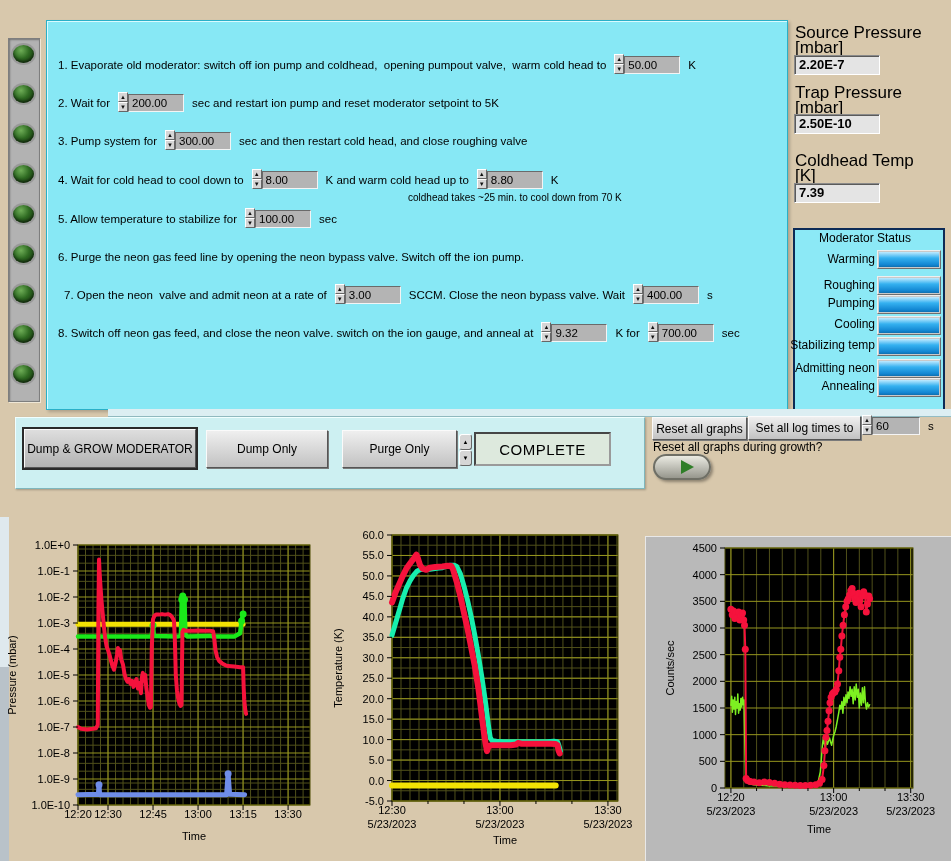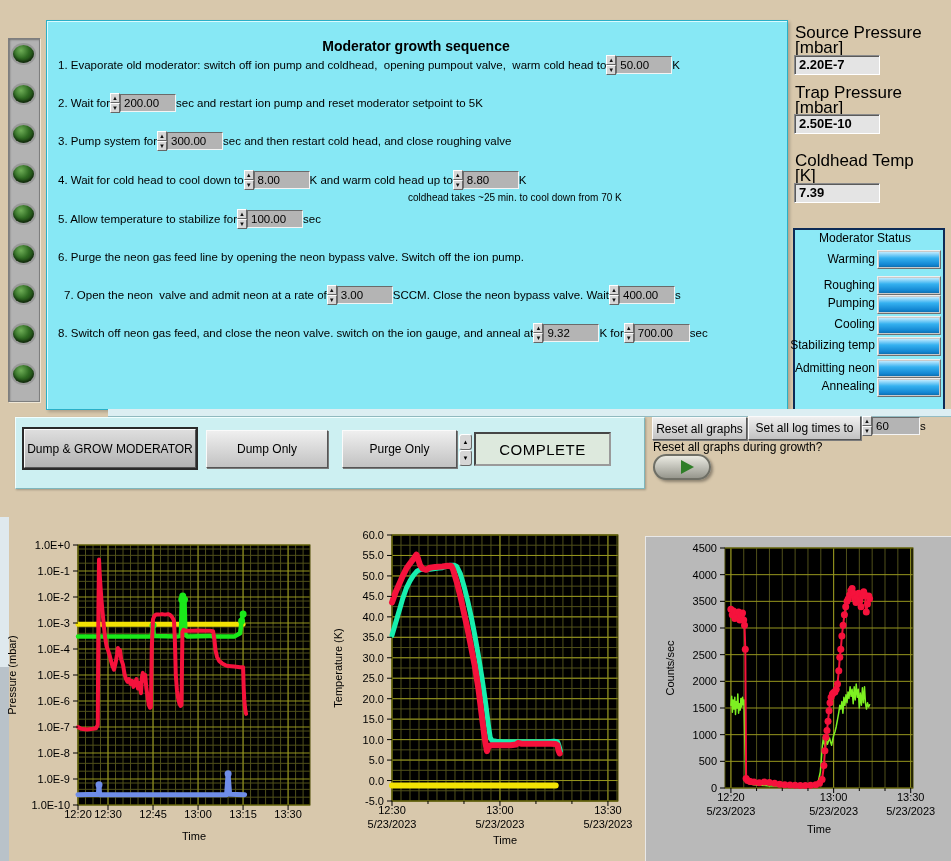--- a/index.html
+++ b/index.html
@@ -3,24 +3,24 @@
 <meta charset="utf-8">
 <style>
   html,body{margin:0;padding:0;background:#888;}
   #screen{position:relative;width:951px;height:861px;background:#d8c8ac;overflow:hidden;
           font-family:"Liberation Sans",sans-serif;color:#000;}
   .abs{position:absolute;}
   
   #seq-panel{left:46px;top:20px;width:740px;height:388px;background:#87e8f5;
              border:1px solid #2ab0c8;box-shadow:inset 1px 1px 0 #d9fbff,2px 2px 3px rgba(0,0,0,.2);}
   #seq-title{left:46px;top:38px;width:740px;text-align:center;font-size:14px;font-weight:bold;}
-  .row{position:absolute;display:flex;align-items:center;gap:0;font-size:11.5px;height:20px;}
+  .row{position:absolute;display:flex;align-items:center;gap:8px;font-size:11.5px;height:20px;}
   .row span{white-space:pre;}
   .t:empty{display:none;}
-  .spin{display:inline-flex;align-items:center;height:18px;}
+  .spin{display:inline-flex;align-items:flex-end;height:18px;}
   .spin .arr{width:10px;display:flex;flex-direction:column;}
   .spin .arr div{flex:1;font-size:6px;line-height:8px;text-align:center;background:#d6d6d6;
                  border:1px solid #fff;border-right-color:#666;border-bottom-color:#666;color:#111;cursor:pointer;}
   .spin .val{min-width:48px;background:#b4b4b4;border:1px solid #6a6a6a;border-bottom-color:#f4f4f4;
              border-right-color:#f4f4f4;font-size:11.5px;line-height:16px;padding:0 3px;}
   
   #led-strip{left:8px;top:38px;width:30px;height:362px;background:#b2b2b2;
              border:1px solid #7e7e7e;box-shadow:inset 1px 1px 2px rgba(0,0,0,.35),1px 1px 0 #efe7d6;}
   .led{position:absolute;left:4px;width:21px;height:18px;border-radius:50%;
        background:radial-gradient(circle at 38% 30%, #6fae57 0%, #2f6b22 45%, #142e0e 100%);
@@ -83,21 +83,20 @@
     <div class="led" style="top:86px"></div>
     <div class="led" style="top:126px"></div>
     <div class="led" style="top:166px"></div>
     <div class="led" style="top:206px"></div>
     <div class="led" style="top:246px"></div>
     <div class="led" style="top:286px"></div>
     <div class="led" style="top:326px"></div>
   </div>
 
   <div class="abs" id="seq-panel"></div>
-  <div class="abs" id="seq-title">Moderator growth sequence</div>
 
   <div class="row" style="left:58px;top:55px">
     <span class="t">1. Evaporate old moderator: switch off ion pump and coldhead,  opening pumpout valve,  warm cold head to</span>
     <span class="spin"><span class="arr"><div>▲</div><div>▼</div></span><span class="val">50.00</span></span>
     <span class="t">K</span>
   </div>
   <div class="row" style="left:58px;top:93px">
     <span class="t">2. Wait for</span>
     <span class="spin"><span class="arr"><div>▲</div><div>▼</div></span><span class="val">200.00</span></span>
     <span class="t">sec and restart ion pump and reset moderator setpoint to 5K</span>

